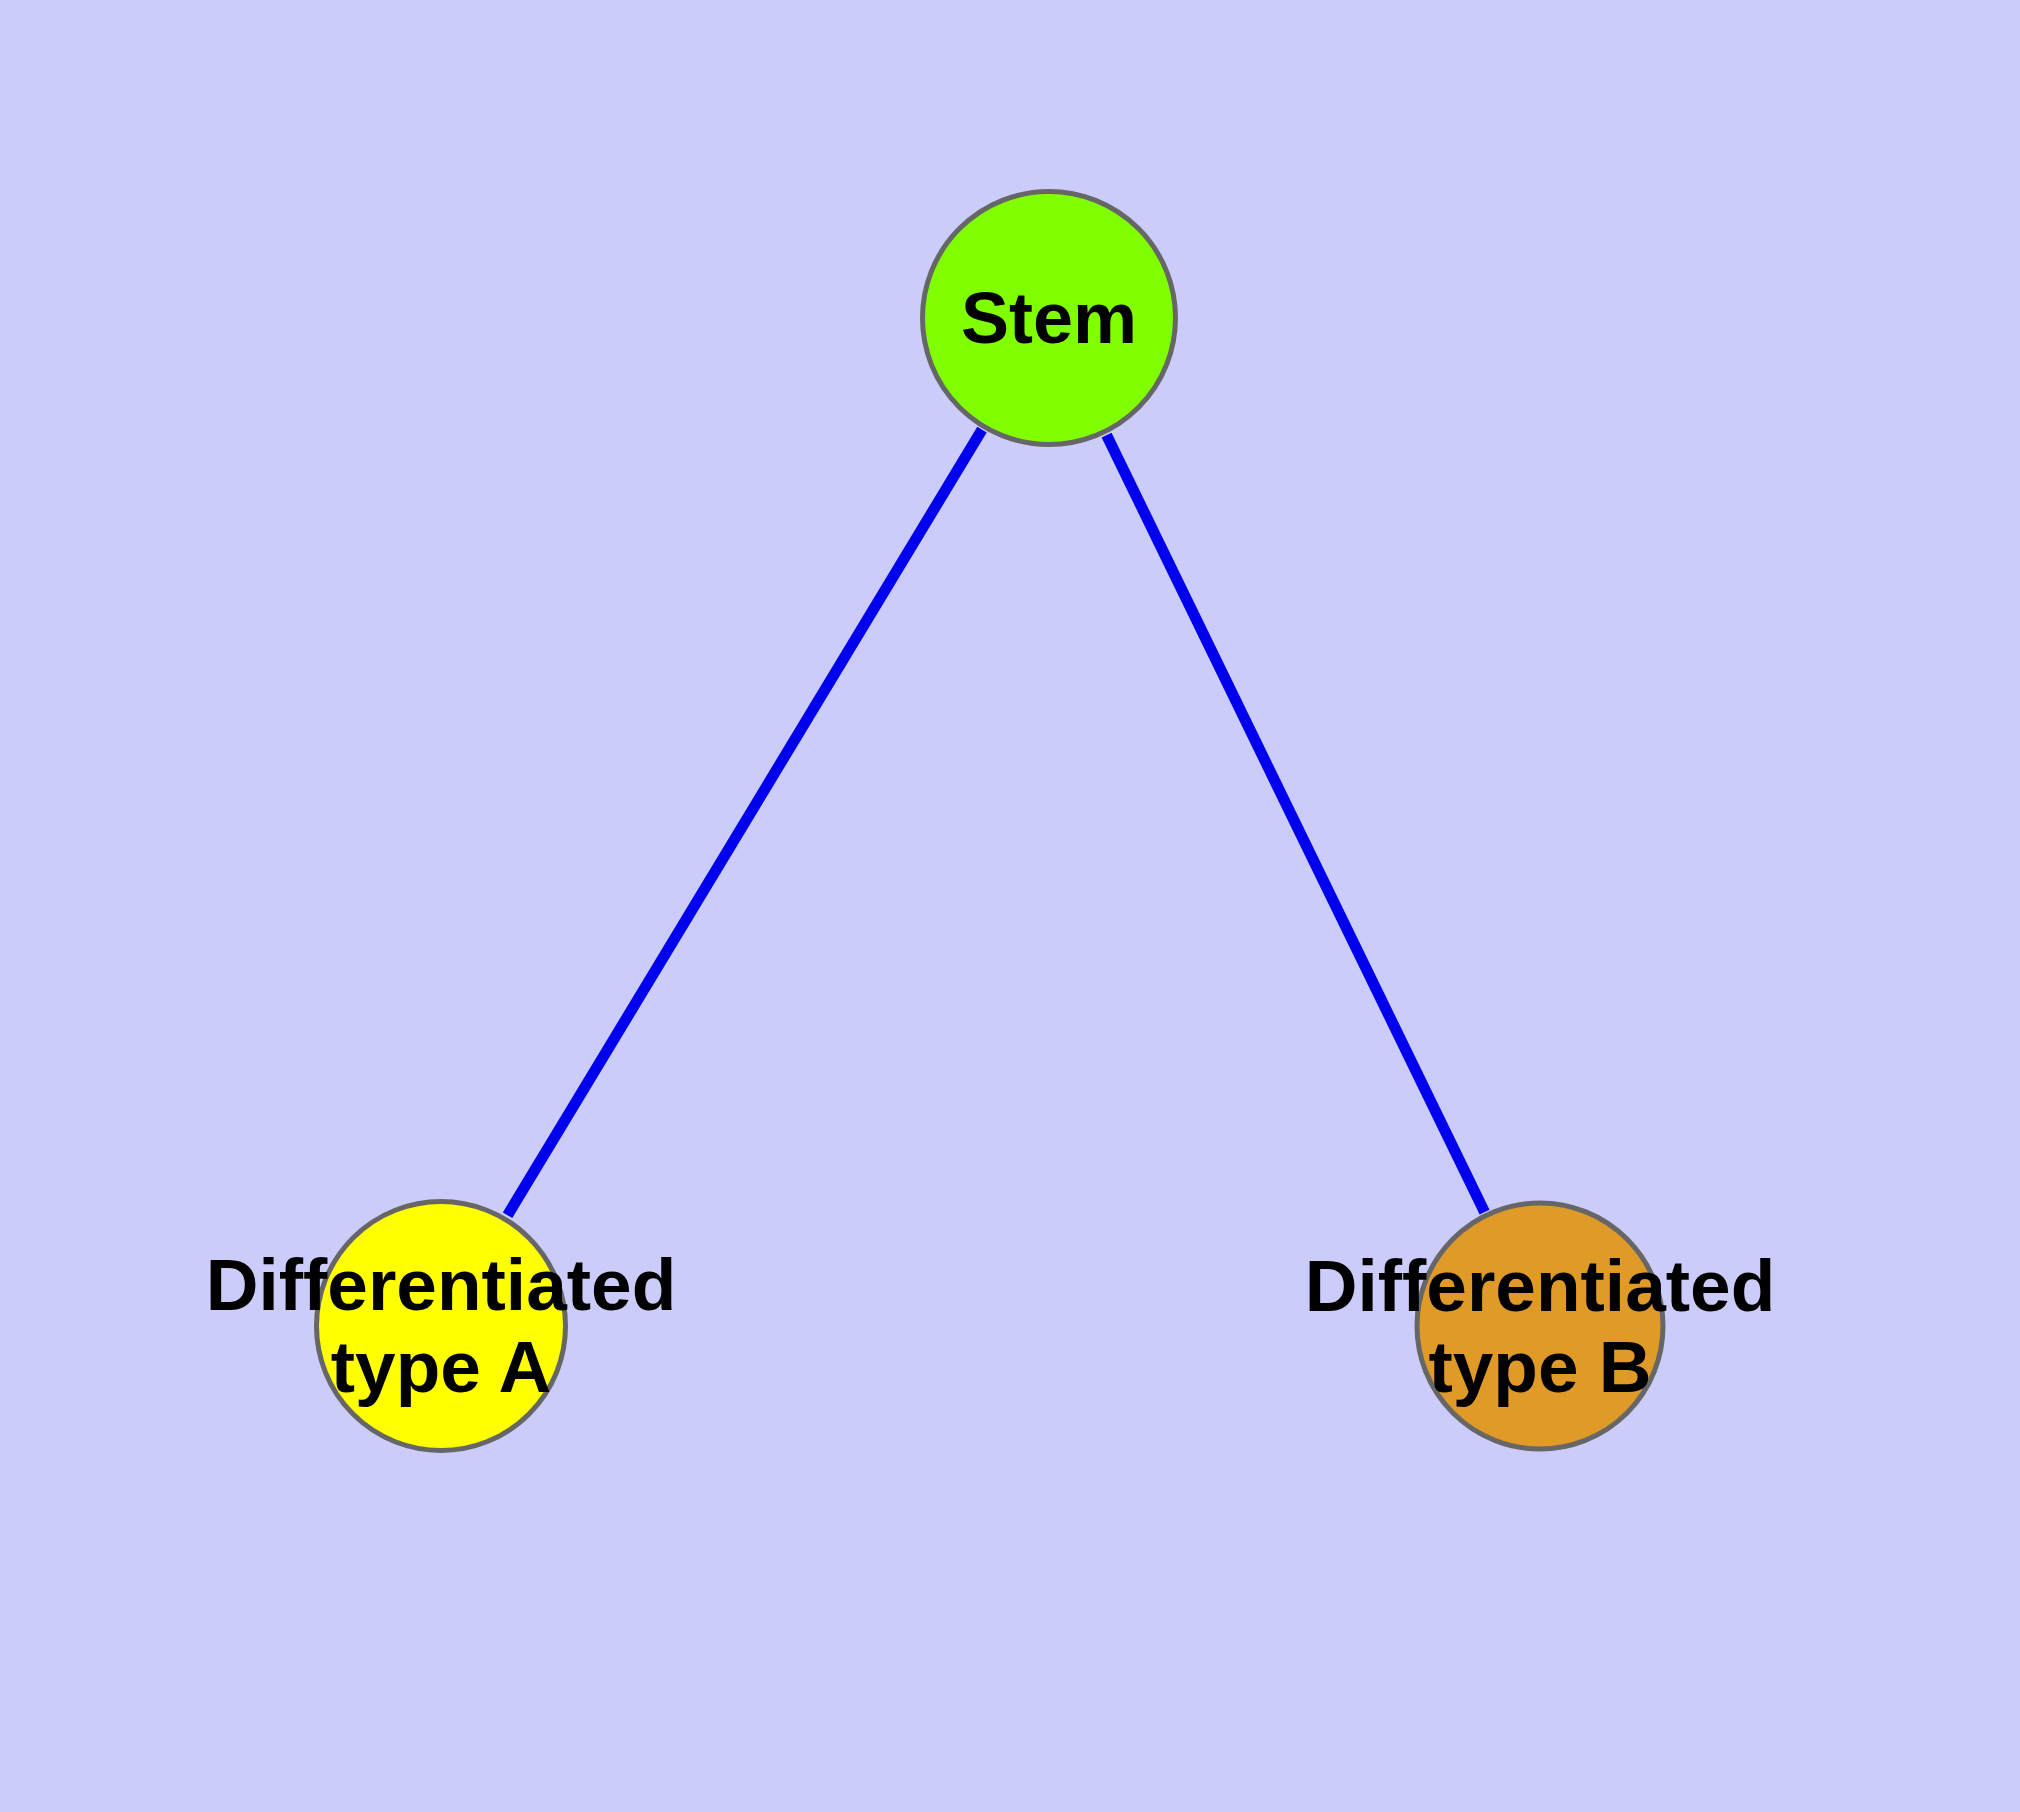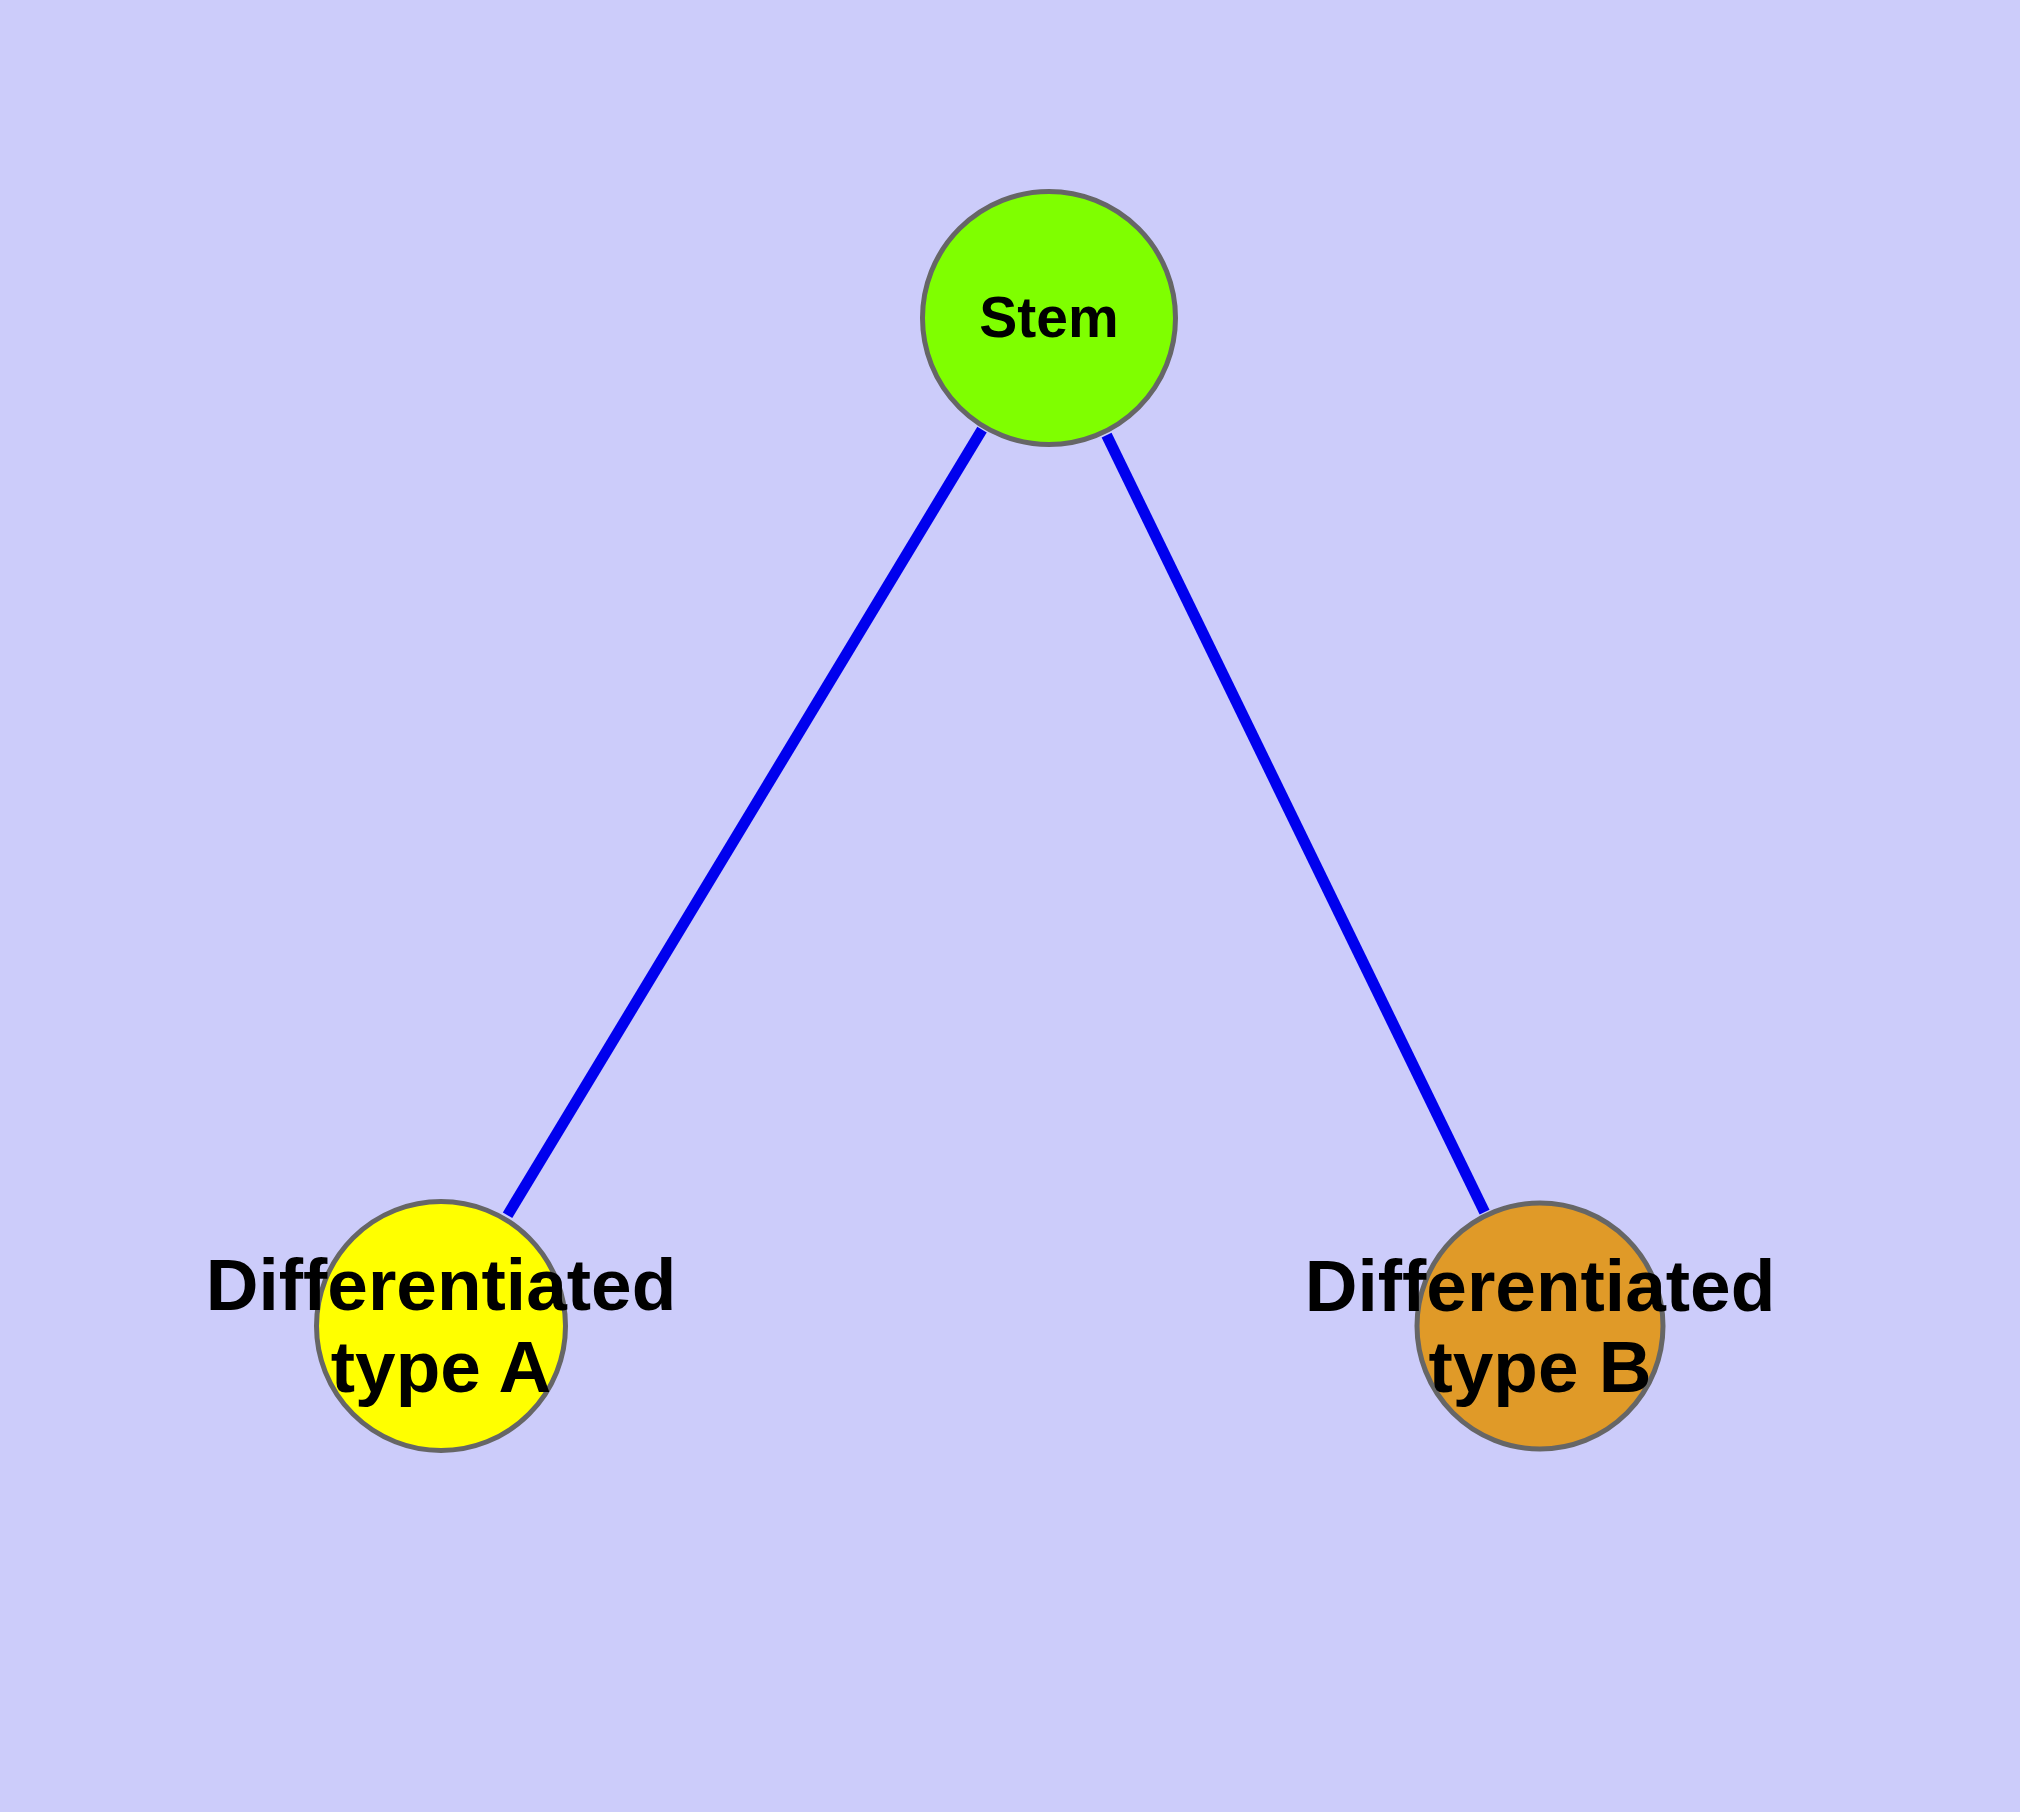--- a/index.html
+++ b/index.html
@@ -65,21 +65,21 @@
   <svg id="graph-svg" viewBox="0 0 2384 2138">
     <g id="edges-layer">
         <line x1="1158.3929604781717" y1="506.8283704616349" x2="598.5731818657007" y2="1433.883686297607" stroke="#0000ee" stroke-width="13" stroke-linecap="butt"></line>
         <line x1="1305.3773501937728" y1="513.4784917626766" x2="1751.3727108502212" y2="1430.1183521792111" stroke="#0000ee" stroke-width="13" stroke-linecap="butt"></line>
       </g>
   </svg>
 
   <div id="nodes-layer">
       <div class="node-group" style="left: 1049px; top: 318px; width: 258px; height: 258px;">
         <div class="node-circle" style="width: 258px; height: 258px; background: rgb(127, 255, 0); border-color: rgb(102, 102, 102); border-width: 5.1px;"></div>
-        <div class="node-label" style="font-size: 57px; color: rgb(0, 0, 0);">Stem</div>
+        <div class="node-label" style="font-size: 72px; color: rgb(0, 0, 0);">Stem</div>
       </div>
       <div class="node-group" style="left: 441px; top: 1326px; width: 254px; height: 254px;">
         <div class="node-circle" style="width: 254px; height: 254px; background: rgb(255, 255, 0); border-color: rgb(102, 102, 102); border-width: 5.1px;"></div>
         <div class="node-label" style="font-size: 73px; color: rgb(0, 0, 0);">Differentiated
 type A</div>
       </div>
       <div class="node-group" style="left: 1540px; top: 1326px; width: 251px; height: 251px;">
         <div class="node-circle" style="width: 251px; height: 251px; background: rgb(224, 154, 40); border-color: rgb(102, 102, 102); border-width: 5.1px;"></div>
         <div class="node-label" style="font-size: 73px; color: rgb(0, 0, 0);">Differentiated
 type B</div>

